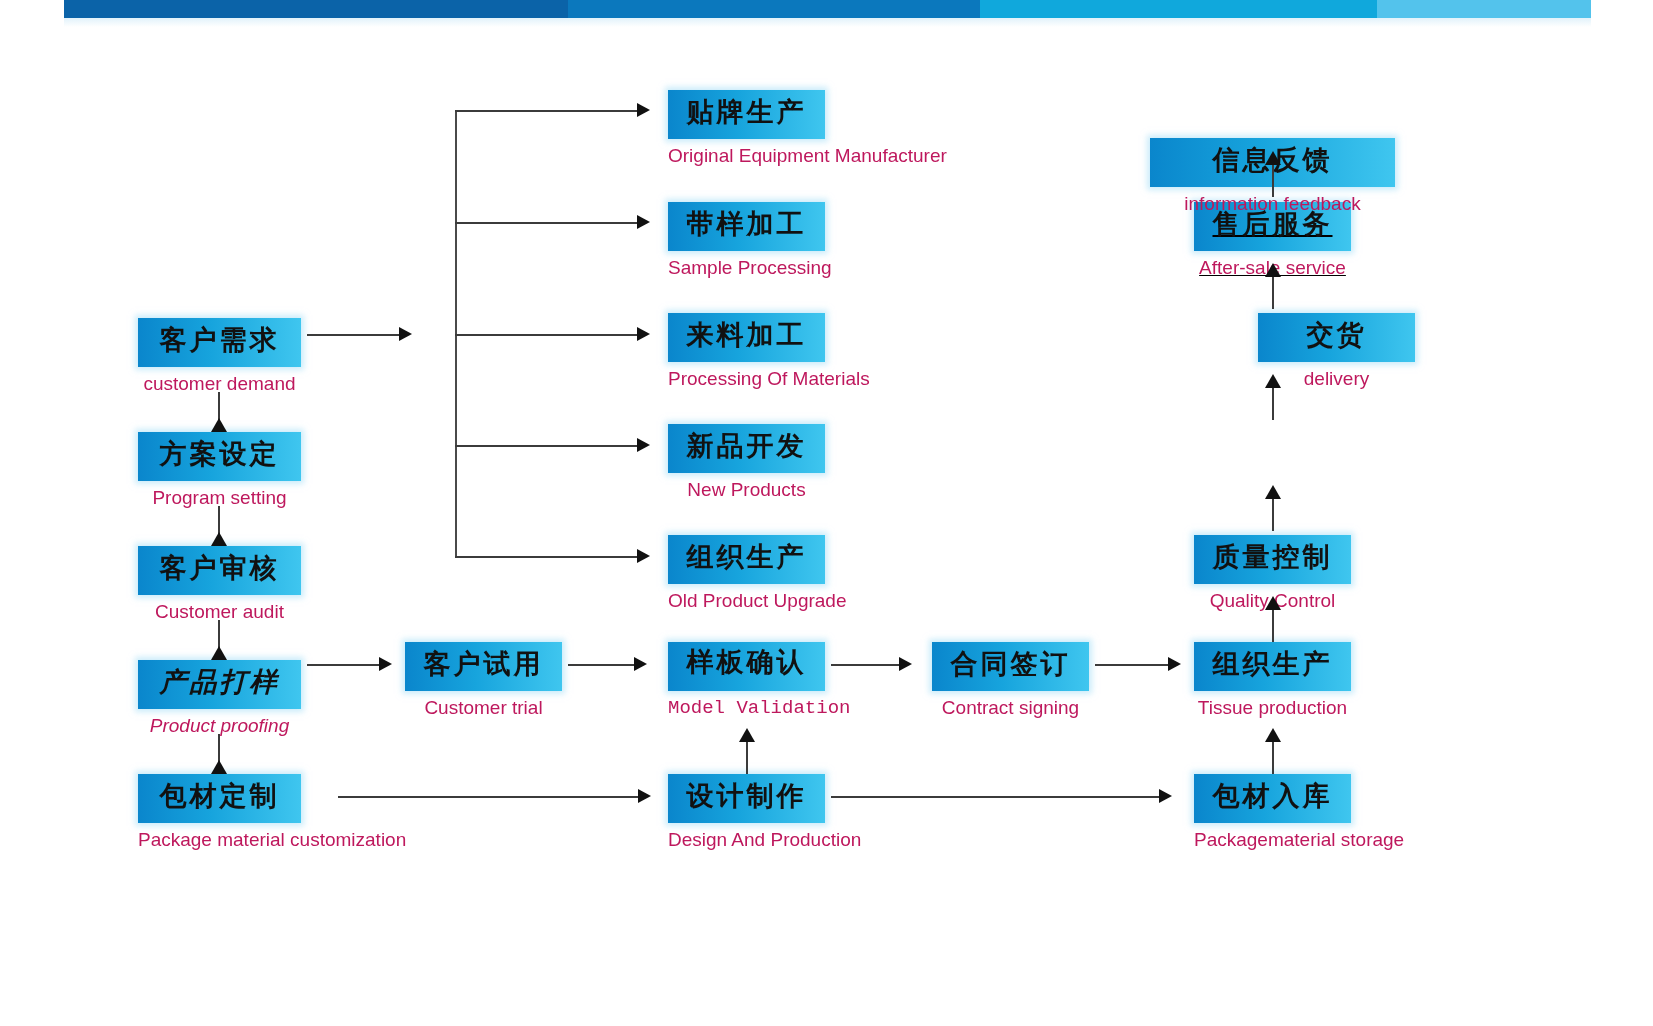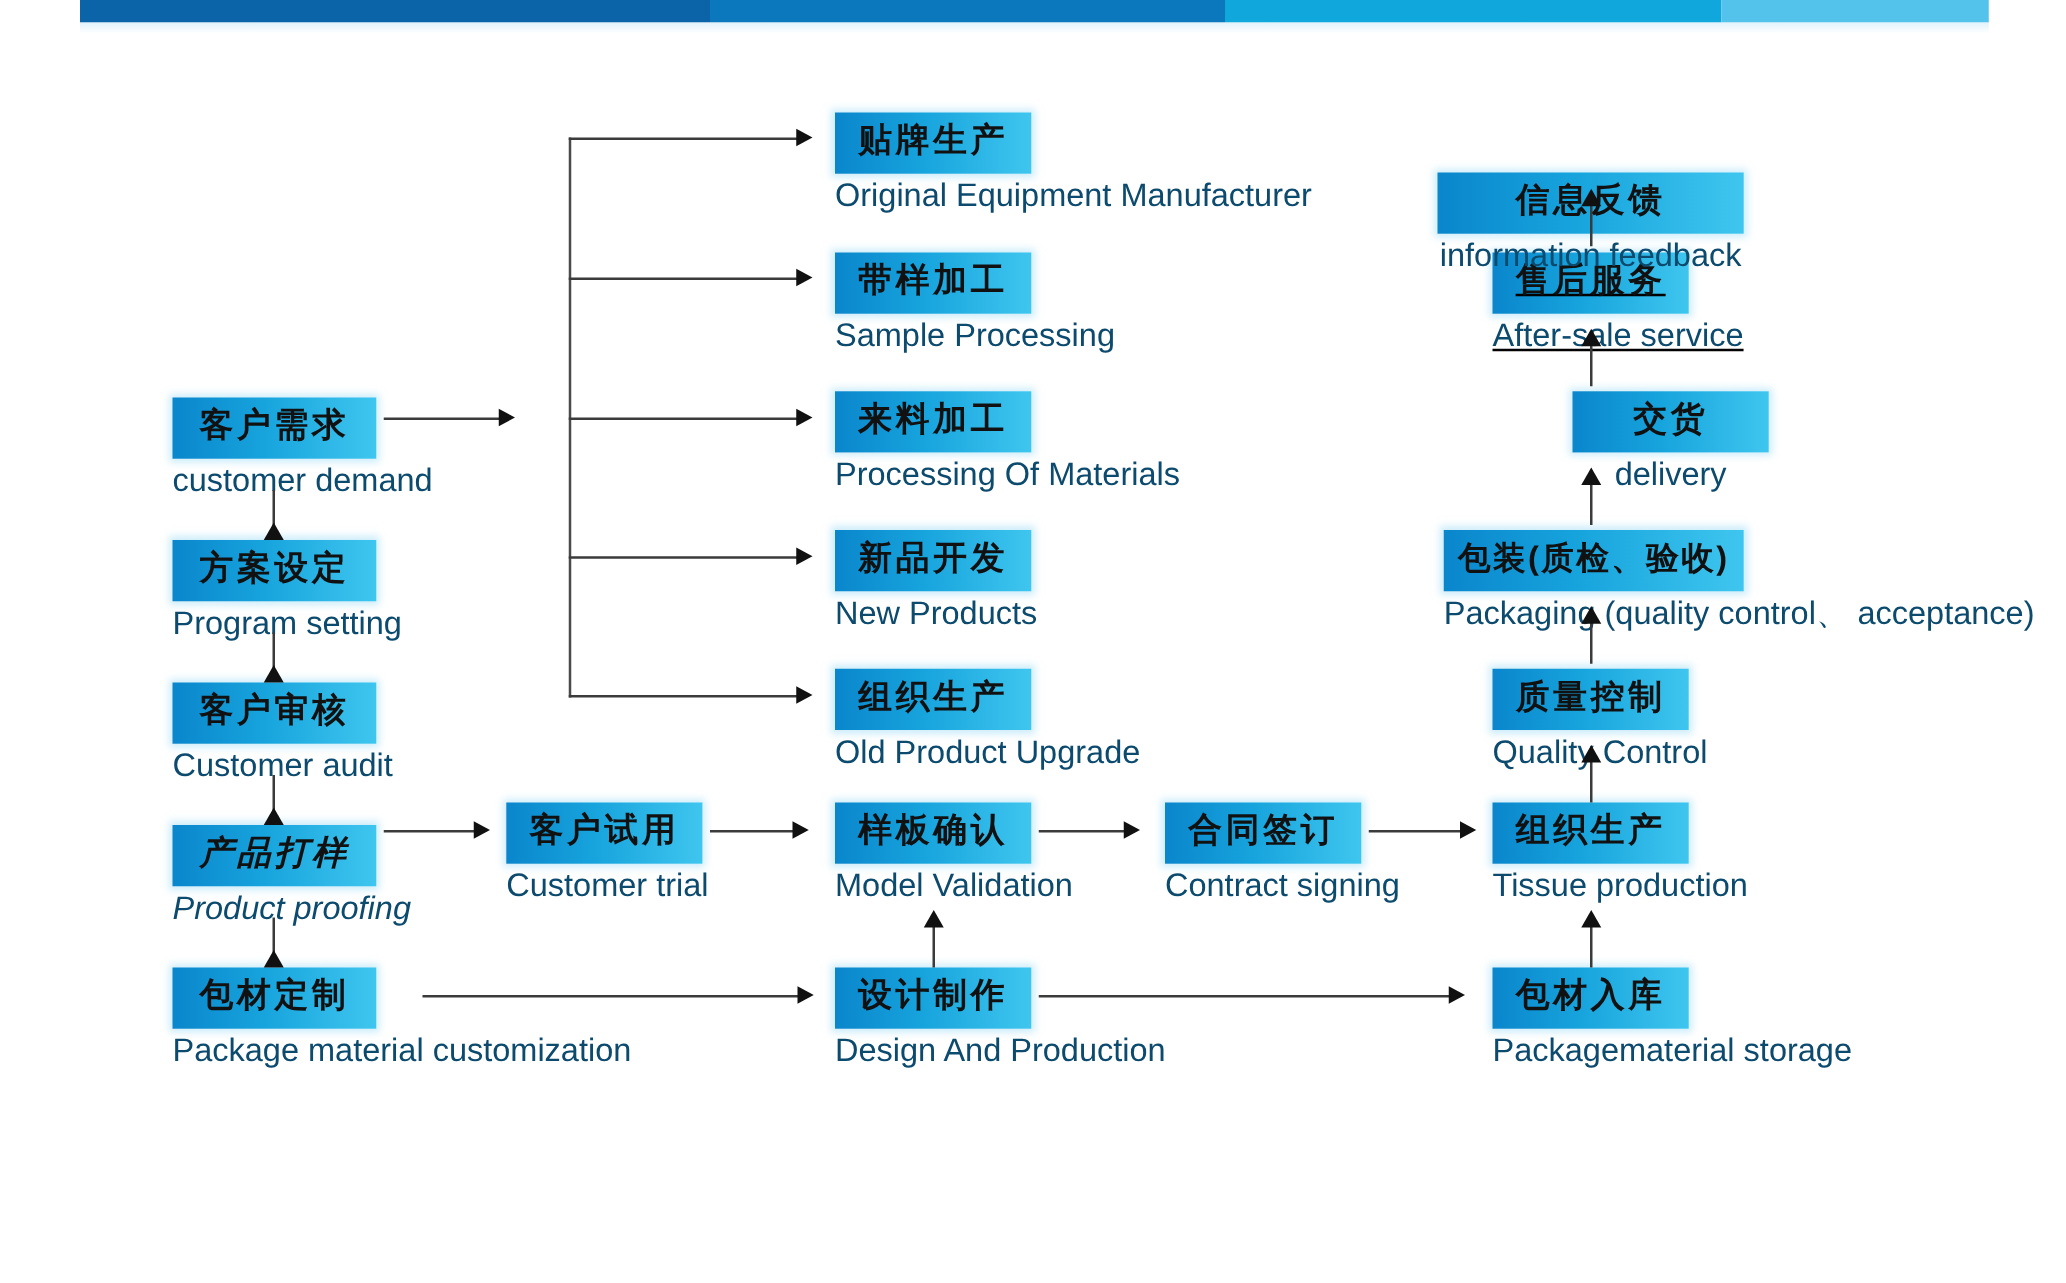--- a/index.html
+++ b/index.html
@@ -30,22 +30,22 @@
     font-weight:600;
     letter-spacing:3px;
     text-align:center;
     line-height:44px;
     height:49px;
     white-space:nowrap;
     box-shadow:0 0 6px 3px rgba(160,220,245,.55);
   }
   .cap{
     text-align:center;
-    font-size:26px;
-    color:#0c4a6e;
+    font-size:19px;
+    color:#be185d;
     line-height:22px;
     margin-top:6px;
     white-space:nowrap;
   }
   
   .box.wide{letter-spacing:2px;}
 
   
   .ln{position:absolute;background:#3b3b3b;}
   .h{height:1.6px;}
@@ -119,21 +119,21 @@
   <div class="node" style="left:668px;top:535px;width:157px;">
     <div class="box">组织生产</div>
     <div class="cap">Old Product Upgrade</div>
   </div>
 
   <div class="node" style="left:405px;top:642px;width:157px;">
     <div class="box">客户试用</div>
     <div class="cap">Customer trial</div>
   </div>
 
-  <div class="node" style="left:668px;top:642px;width:157px;">
+  <div class="node" style="left:668px;top:642px;width:157px;font-family:Liberation Mono, monospace;">
     <div class="box">样板确认</div>
     <div class="cap">Model Validation</div>
   </div>
 
   <div class="node" style="left:932px;top:642px;width:157px;">
     <div class="box">合同签订</div>
     <div class="cap">Contract signing</div>
   </div>
 
   <div class="node" style="left:668px;top:774px;width:157px;">
@@ -149,24 +149,20 @@
   <div class="node" style="left:1194px;top:642px;width:157px;">
     <div class="box">组织生产</div>
     <div class="cap">Tissue  production</div>
   </div>
 
   <div class="node" style="left:1194px;top:535px;width:157px;">
     <div class="box">质量控制</div>
     <div class="cap">Quality Control</div>
   </div>
 
-  <div class="node" style="left:1155px;top:424px;width:240px;">
-    <div class="box wide" style="font-size:26px;">包装(质检、验收)</div>
-    <div class="cap">Packaging (quality control、 acceptance)</div>
-  </div>
 
   <div class="node" style="left:1258px;top:313px;width:157px;">
     <div class="box">交货</div>
     <div class="cap">delivery</div>
   </div>
 
   <div class="node" style="left:1194px;top:202px;width:157px;text-decoration:underline;">
     <div class="box">售后服务</div>
     <div class="cap">After-sale service</div>
   </div>

